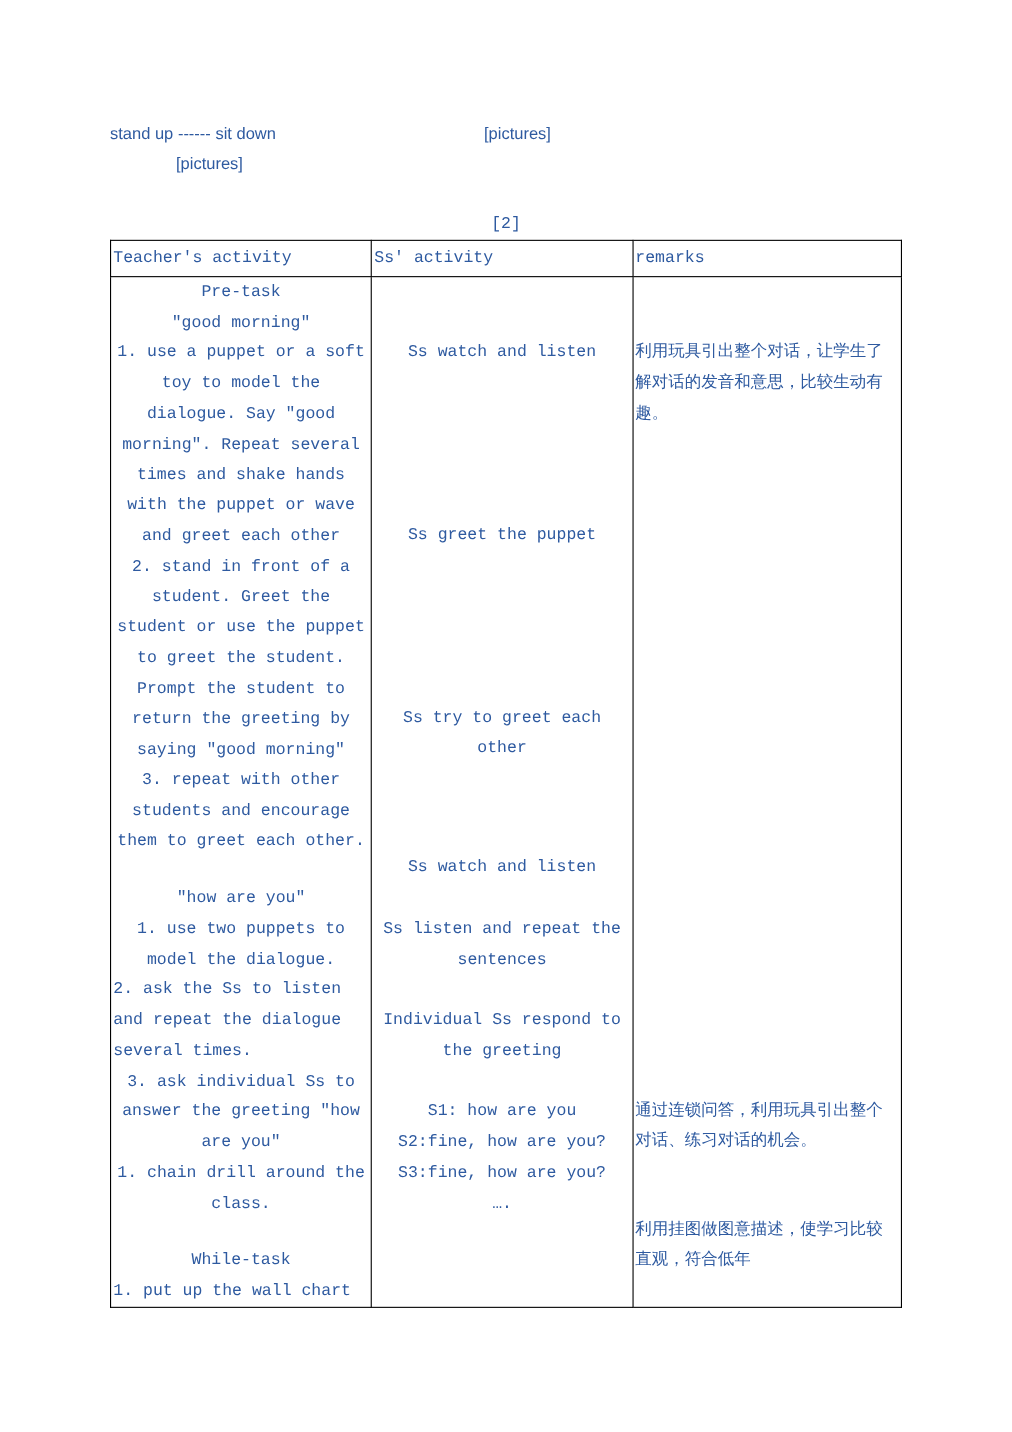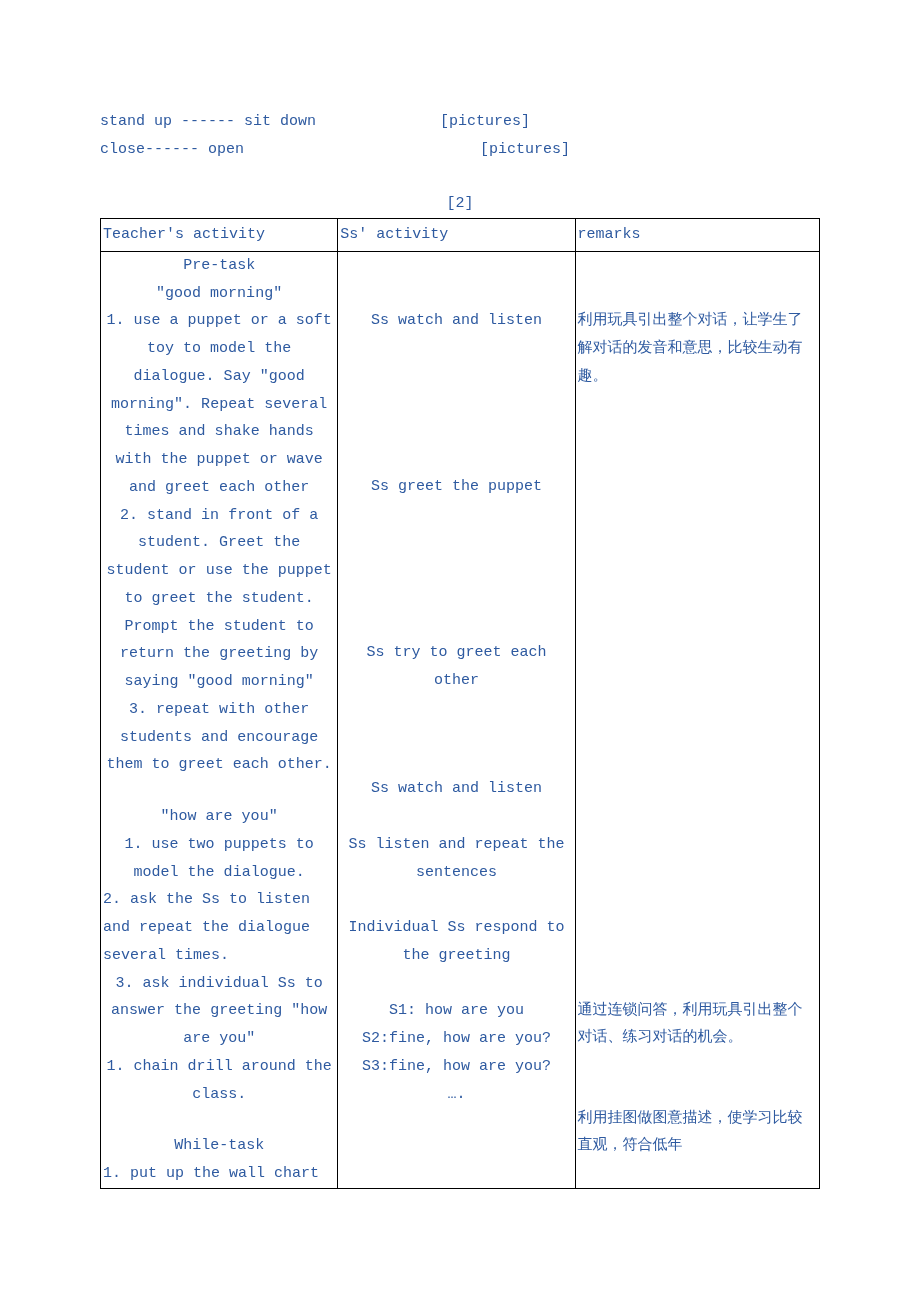--- a/index.html
+++ b/index.html
@@ -9,21 +9,21 @@
     font-family: "SimSun", "Times New Roman", serif;
     width: 920px;
   }
   .page {
     padding: 110px 100px 60px 100px;
     font-size: 15px;
     line-height: 1.6;
     color: #2e5aa0;
   }
   .top-lines {
-    font-family: Liberation Mono, monospace;
+    font-family: Liberation Sans, sans-serif;
     font-size: 15px;
     color: #2e5aa0;
     margin-bottom: 30px;
   }
   .top-row {
     display: flex;
     width: 100%;
     margin-bottom: 4px;
   }
   .top-left { flex: 0 0 320px; }
@@ -73,21 +73,20 @@
 <body>
 
 <div class="page">
 
   <div class="top-lines">
     <div class="top-row">
       <div class="top-left">stand up ------ sit down</div>
       <div class="top-right">[pictures]</div>
     </div>
     <div class="top-row">
-      <div class="top-left">close------ open</div>
       <div class="top-right" style="padding-left:60px;">[pictures]</div>
     </div>
   </div>
 
   <div class="bracket-2">[2]</div>
 
   <table class="lesson">
     <colgroup>
       <col class="col-a">
         <col class="col-b">

